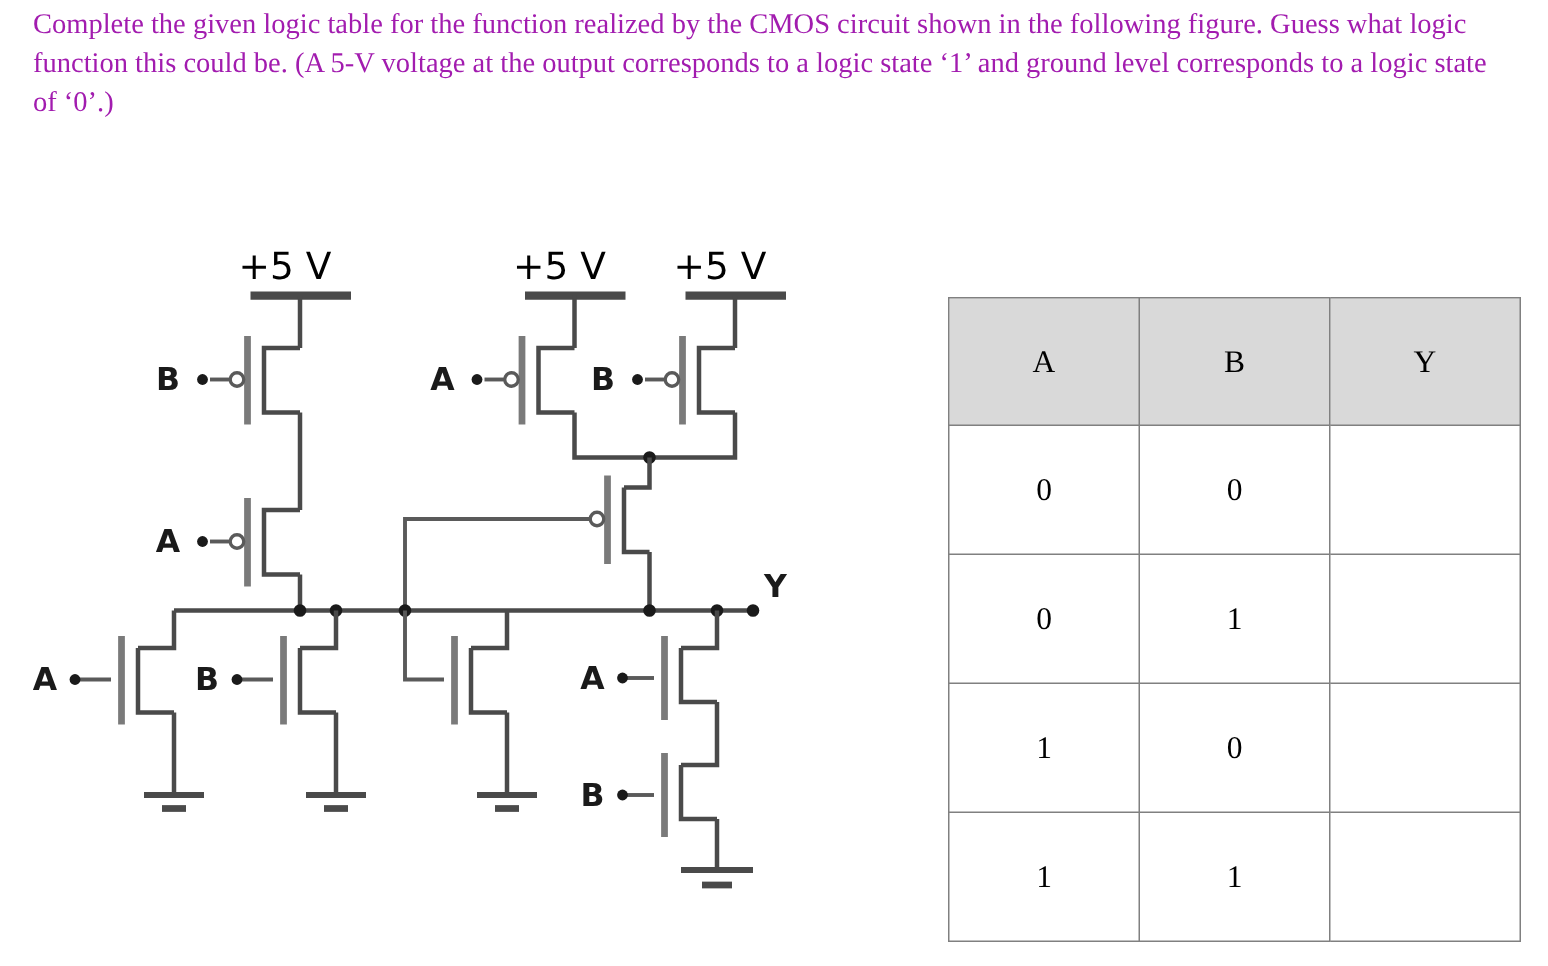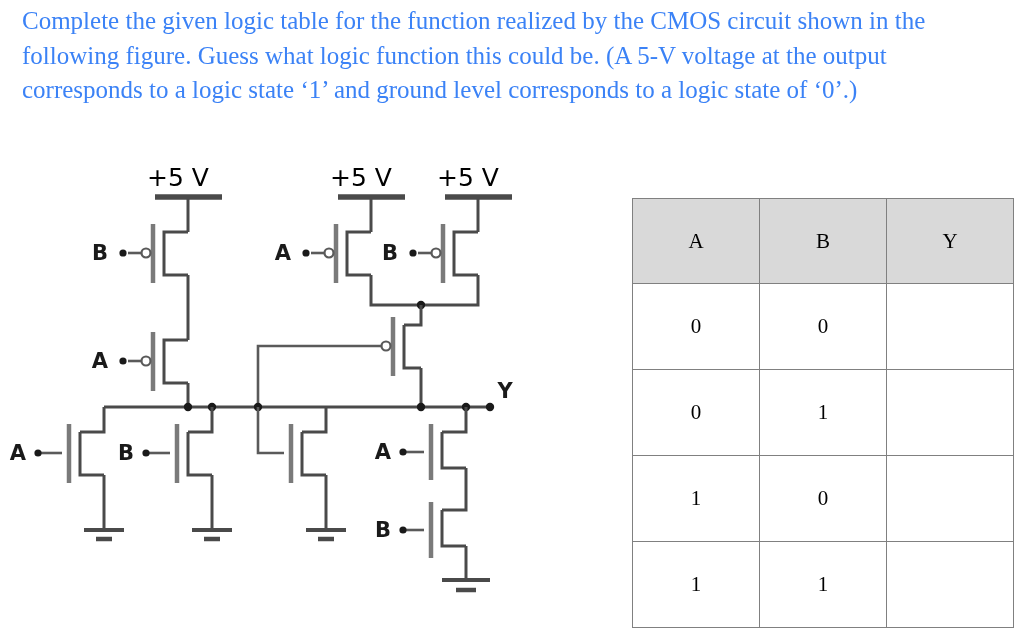--- a/index.html
+++ b/index.html
@@ -12,28 +12,28 @@
     height: 644px;
     position: relative;
     font-family: "Liberation Serif", "DejaVu Serif", serif;
     overflow: hidden;
   }
   #question-text {
     position: absolute;
     left: 22px;
     top: 4px;
     width: 978px;
-    font-size: 25px;
+    font-size: 19px;
     line-height: 1.38;
-    color: #3b82f6;
+    color: #a21caf;
     letter-spacing: 0.0px;
   }
   #circuit-figure {
     position: absolute;
-    left: 0px;
+    left: 12px;
     top: 140px;
     width: 560px;
     height: 490px;
   }
   #truth-table-wrap {
     position: absolute;
     left: 632px;
     top: 198px;
     width: 382px;
     height: 424px;

